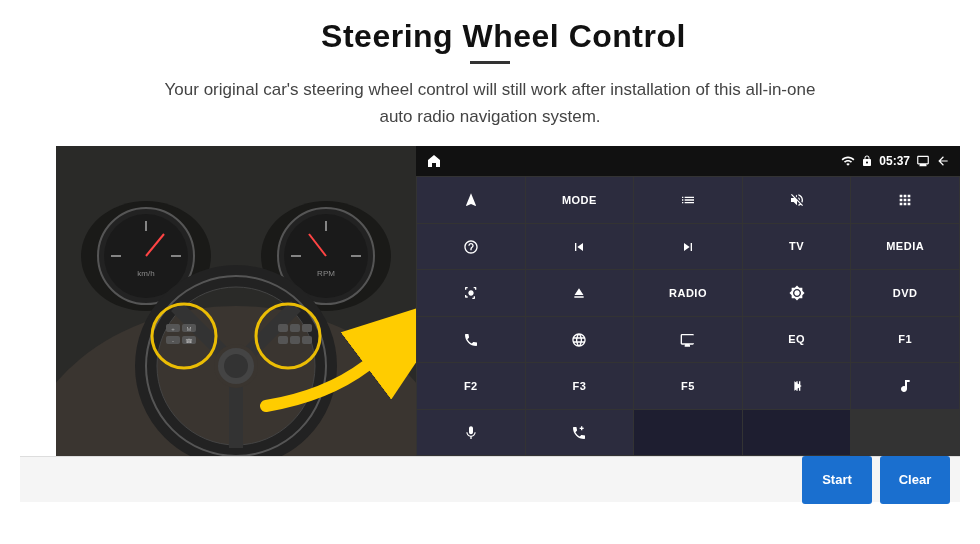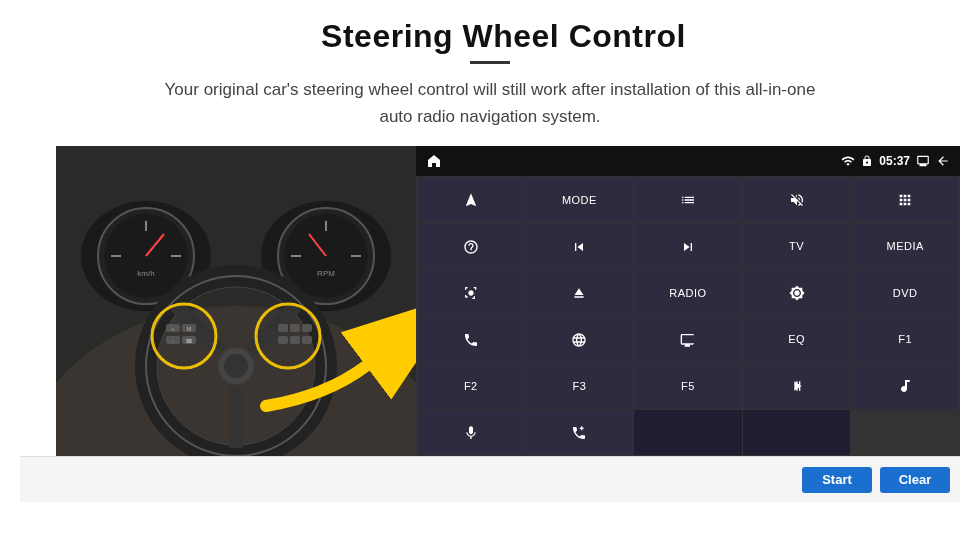--- a/index.html
+++ b/index.html
@@ -111,21 +111,21 @@
     }
 
     .ctrl-btn {
       background: #2c2c3e;
       color: #fff;
       border: none;
       display: flex;
       align-items: center;
       justify-content: center;
       font-size: 11px;
-      font-weight: 400;
+      font-weight: 700;
       cursor: pointer;
       letter-spacing: 0.5px;
       text-align: center;
       line-height: 1.2;
     }
 
     .ctrl-btn svg {
       width: 16px;
       height: 16px;
       fill: #fff;
@@ -138,21 +138,21 @@
       display: flex;
       align-items: center;
       justify-content: flex-end;
       padding: 0 10px;
       gap: 8px;
       border-top: 1px solid #ddd;
       width: 100%;
     }
 
     .bottom-btn {
-      height: 26px;
+      height: 48px;
       min-width: 70px;
       border: none;
       border-radius: 3px;
       font-size: 13px;
       font-weight: 600;
       cursor: pointer;
       padding: 0 16px;
     }
 
     .btn-start {

